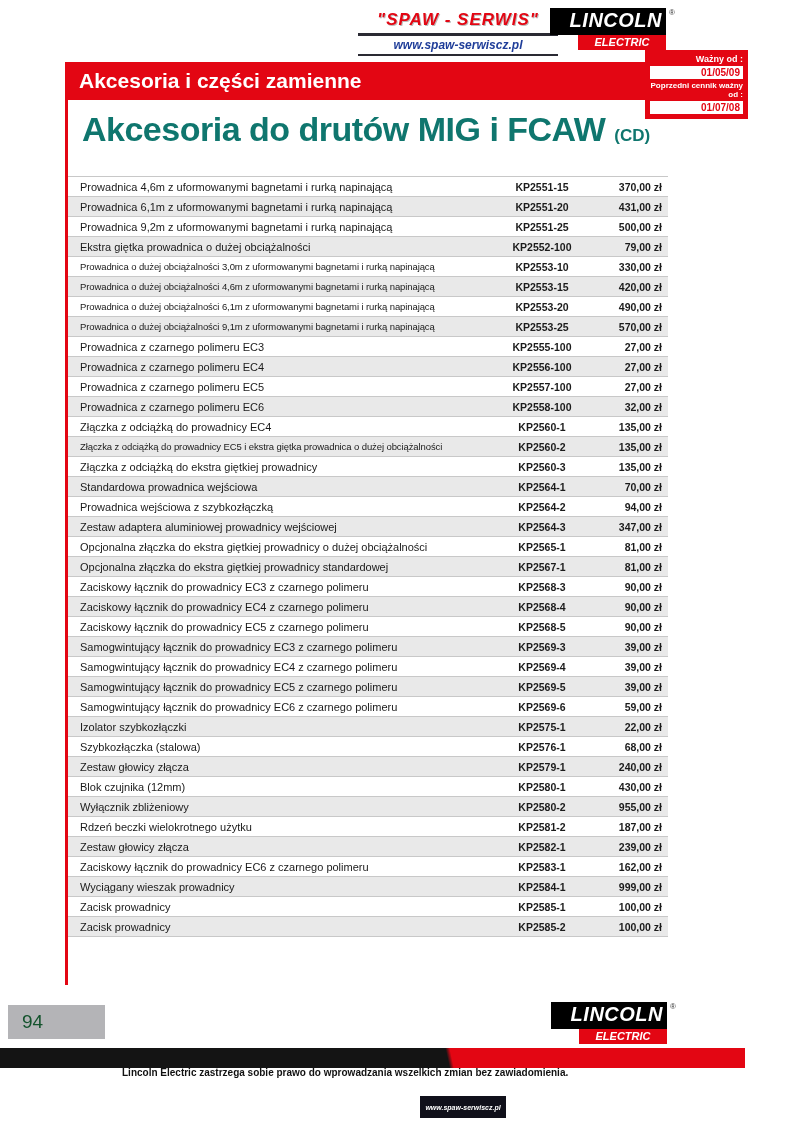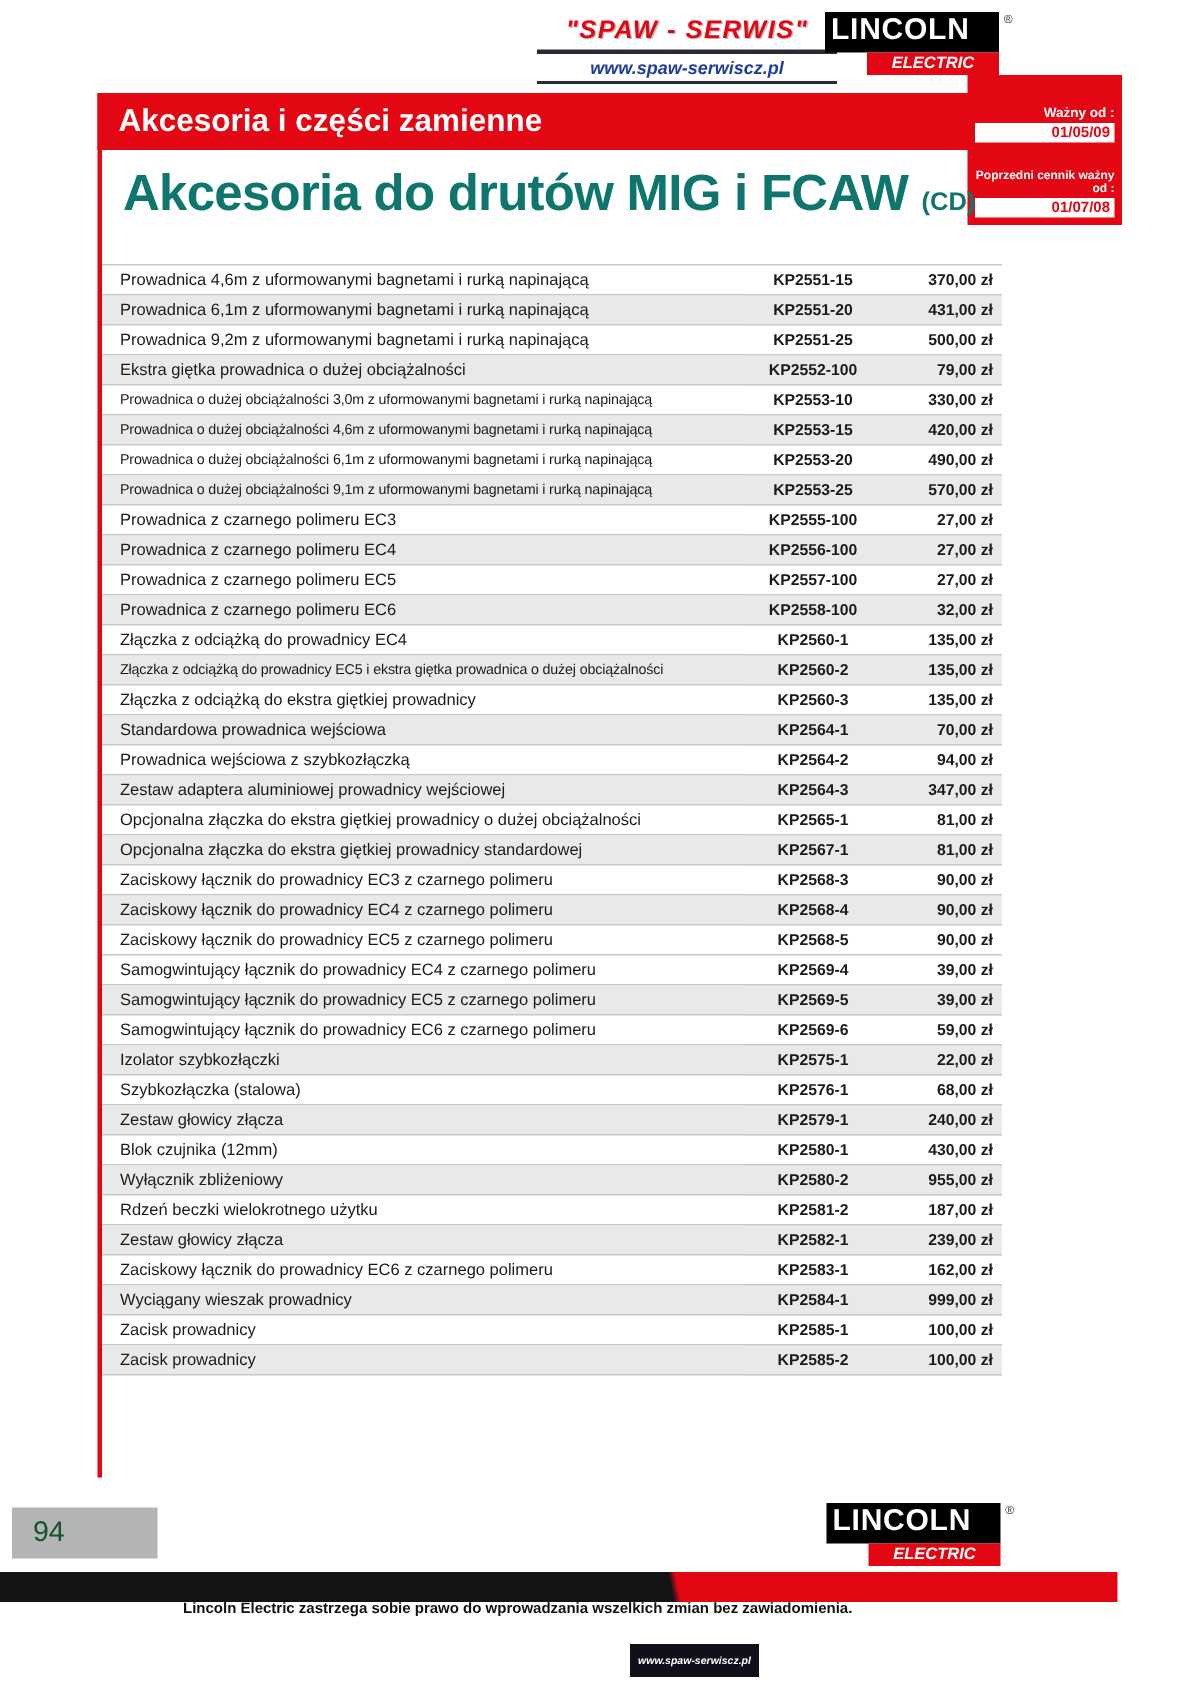--- a/index.html
+++ b/index.html
@@ -21,42 +21,42 @@
   .dealer-url {
     color:#1f3d99; font-weight:bold; font-style:italic; font-size:12px;
     padding:2px 0 2px; border-bottom:2px solid #2a2a33;
   }
 
   
   .lincoln { position:absolute; width:116px; }
   .lincoln-top { top:8px; left:550px; }
   .lincoln-bottom { top:1002px; left:551px; }
   .lincoln-black {
-    background:#000; color:#fff; font-weight:bold; 
-    font-size:20px; letter-spacing:0.5px; text-align:left; padding:1px 4px 3px;
+    background:#000; color:#fff; font-weight:bold; font-style:italic;
+    font-size:20px; letter-spacing:0.5px; text-align:right; padding:1px 4px 3px;
   }
   .lincoln-reg { position:absolute; right:-9px; top:0; font-size:8px; color:#333; }
   .lincoln-red {
     background:var(--red); color:#fff; font-weight:bold; font-style:italic;
     font-size:11px; text-align:center; width:88px; margin-left:28px; padding:1px 0 2px;
   }
 
   
   .banner {
     position:absolute; left:65px; top:62px; width:603px; height:38px;
     background:var(--red); color:#fff; font-size:21px; font-weight:bold;
     line-height:38px; padding-left:14px;
   }
 
   
   .validity {
     position:absolute; left:645px; top:50px; width:103px;
     background:var(--red); text-align:right; padding:3px 3px 4px;
   }
-  .v-label { color:#fff; font-weight:bold; font-size:9px; padding:1px 2px 1px;margin-top:16px; }
+  .v-label { color:#fff; font-weight:bold; font-size:9px; padding:1px 2px 1px; }
   .v-label.small { font-size:8px; }
   .v-date { background:#fff; color:var(--red); font-weight:bold; font-size:10px; padding:1px 3px; margin:1px 2px; }
 
   
   .red-rule { position:absolute; left:65px; top:62px; width:3px; height:923px; background:var(--red); }
 
   
   .page-title {
     position:absolute; left:82px; top:110px;
     font-size:34px; font-weight:bold; letter-spacing:-0.5px; color:#0f766e;
@@ -259,20 +259,25 @@
       <td class="code">KP2568-4</td>
       <td class="price">90,00 zł</td>
     </tr>
 
     <tr>
       <td class="desc">Zaciskowy łącznik do prowadnicy EC5 z czarnego polimeru</td>
       <td class="code">KP2568-5</td>
       <td class="price">90,00 zł</td>
     </tr>
 
+    <tr class="alt">
+      <td class="desc">Samogwintujący łącznik do prowadnicy EC3 z czarnego polimeru</td>
+      <td class="code">KP2569-3</td>
+      <td class="price">39,00 zł</td>
+    </tr>
 
     <tr>
       <td class="desc">Samogwintujący łącznik do prowadnicy EC4 z czarnego polimeru</td>
       <td class="code">KP2569-4</td>
       <td class="price">39,00 zł</td>
     </tr>
 
     <tr class="alt">
       <td class="desc">Samogwintujący łącznik do prowadnicy EC5 z czarnego polimeru</td>
       <td class="code">KP2569-5</td>

